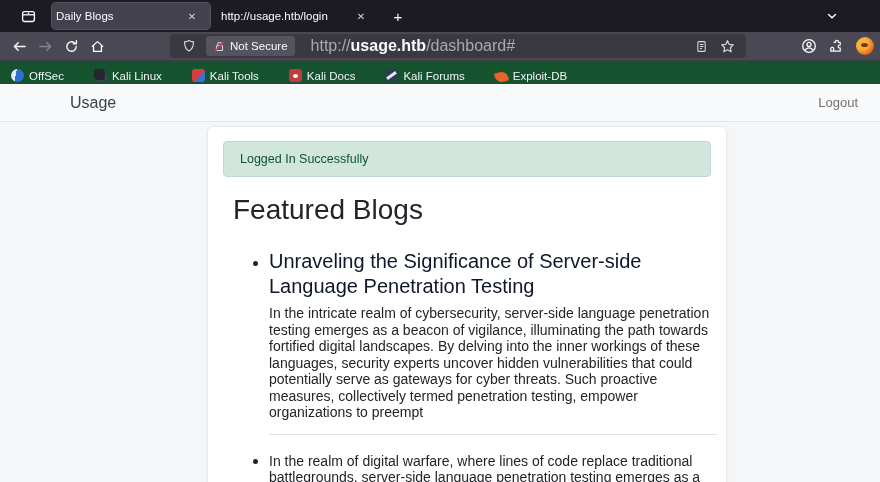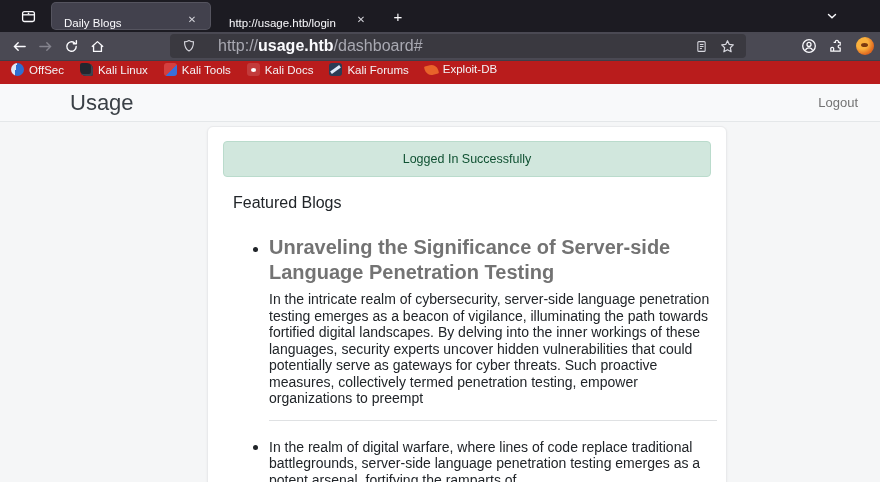--- a/index.html
+++ b/index.html
@@ -5,22 +5,22 @@
   * { margin:0; padding:0; box-sizing:border-box; }
   html,body { width:880px; height:482px; overflow:hidden; background:#f5f6f7;
               font-family:"Liberation Sans", sans-serif; }
   .window { width:880px; height:482px; display:flex; flex-direction:column; }
 
   
   .tabbar { height:32px; background:#1c1b22; display:flex; align-items:center; flex:0 0 auto; }
   .chrome-btn { background:none; border:none; display:flex; align-items:center; justify-content:center;
                 width:28px; height:26px; border-radius:4px; cursor:pointer; color:#fbfbfe; }
   .ffview { margin-left:14px; }
-  .tab { height:26px; margin:0 1px; display:flex; align-items:flex-end; border-radius:4px;
-         padding:0 8px 0 12px; color:#fbfbfe; font-size:11.5px; cursor:pointer; }
+  .tab { height:26px; margin:0 1px; display:flex; align-items:center; border-radius:4px;
+         padding:0 8px 0 4px; color:#fbfbfe; font-size:11.5px; cursor:pointer; }
   .tab.active { background:#42414d; box-shadow:0 0 0 1px #55545f; width:158px; margin-left:10px; }
   .tab.inactive { width:162px; margin-left:6px; }
   .tab-title { flex:1; white-space:nowrap; overflow:hidden; }
   .tab-close { width:20px; height:20px; display:flex; align-items:center; justify-content:center;
                border-radius:3px; color:#d4d4da; font-size:10px; }
   .newtab { font-size:15px; font-weight:400; margin-left:4px; }
   .tab-spacer { flex:1; }
   .alltabs { margin-right:34px; }
 
   .navbar { height:28px; background:#4a4953; display:flex; align-items:center; flex:0 0 auto; padding:0 6px; }
@@ -31,22 +31,22 @@
   .chip { height:20px; background:#55545e; border-radius:3px; display:flex; align-items:center;
           gap:4px; padding:0 7px; margin-left:4px; color:#fbfbfe; font-size:11.5px; cursor:pointer; }
   .url-text { margin-left:16px; font-size:16px; flex:1; white-space:nowrap; overflow:hidden; }
   .url-dim { color:#a9a9b2; } .url-host { color:#fbfbfe; font-weight:bold; }
   .orange-ext { width:18px; height:18px; border-radius:50%; flex:0 0 auto;
                 background:radial-gradient(circle at 35% 35%, #f9b13e 0 35%, #e2691f 70%, #c2551c);
                 position:relative; margin-left:8px; cursor:pointer; }
   .orange-ext:after { content:""; position:absolute; left:5px; top:6px; width:7px; height:4px;
                       border-radius:50%; background:#7a3a10; }
 
-  .bookmarksbar { height:24px; background:#b91c1c; display:flex; align-items:flex-start; flex:0 0 auto;
-                  padding:0 4px; gap:2px; border-top:1px solid #3f3e48; }
+  .bookmarksbar { height:24px; background:#14532d; display:flex; align-items:flex-end; flex:0 0 auto;
+                  padding:0 4px; gap:16px; border-top:1px solid #3f3e48; }
   .bm { display:flex; align-items:center; gap:5px; padding:2px 7px; border-radius:3px;
         color:#f3f3f6; font-size:11.5px; cursor:pointer; white-space:nowrap; }
   .bm-ic { width:13px; height:13px; border-radius:3px; flex:0 0 auto; }
   .ic-offsec   { border-radius:50%; background:linear-gradient(100deg,#dfe9f7 0 38%,#2f6fd0 38%); }
   .ic-kalilinux{ background:#23272f; box-shadow:inset -2px -2px 0 #3c4450; border-radius:2px 6px 2px 6px; }
   .ic-kalitools{ background:linear-gradient(135deg,#d43f3f 0 55%,#3a6fd8 55%); }
   .ic-kalidocs { background:#c23b3b; position:relative; }
   .ic-kalidocs:after { content:""; position:absolute; left:4px; top:5px; width:5px; height:4px;
                        border-radius:50%; background:#fff; }
   .ic-kaliforums { background:#2b3c55; position:relative; overflow:hidden; }
@@ -54,34 +54,34 @@
                          background:#dfe9f7; transform:rotate(-35deg); }
   .ic-nethunter { border-radius:50%; background:#d43b52; position:relative; overflow:hidden; }
   .ic-nethunter:after { content:""; position:absolute; left:2px; top:5px; width:9px; height:2.5px;
                         background:#fff; transform:rotate(-40deg); }
   .ic-bird { border-radius:1px 7px 1px 7px; background:#e8632a; transform:rotate(-15deg); height:10px; margin-top:2px; }
 
   
   .page { flex:1; background:#f5f6f7; display:flex; flex-direction:column; overflow:hidden; }
   .page-header { height:38px; background:#f8f9fa; border-bottom:1px solid #e4e7e9;
                  display:flex; align-items:center; padding:0 22px 0 70px; flex:0 0 auto; }
-  .brand { font-size:22px; color:#3a4046; cursor:pointer; }
+  .brand { font-size:16px; color:#3a4046; cursor:pointer; }
   .hdr-spacer { flex:1; }
   .logout { font-size:13px; color:#737373; cursor:pointer; text-decoration:none; }
 
   .page-body { flex:1; padding-top:4px; overflow:hidden; }
   .card { width:520px; margin-left:207px; background:#ffffff; border:1px solid #e9eaec;
           border-radius:6px 6px 0 0; box-shadow:0 1px 3px rgba(0,0,0,.05);
           height:380px; overflow:hidden; padding:14px 15px 0 15px; }
   .alert { background:#d1e7dd; border:1px solid #badbcc; border-radius:4px; color:#0f5132;
-           font-size:12.5px; padding:10px 16px;text-align:center; }
-  .featured { font-size:16px; font-weight:400; color:#212529; margin:17px 0 0 10px; }
+           font-size:12.5px; padding:10px 16px; }
+  .featured { font-size:28px; font-weight:400; color:#212529; margin:17px 0 0 10px; }
   .post-list { margin:23px 0 0 0; padding-left:46px; }
   .post-list li { width:448px; color:#212529; margin-bottom:0; }
-  .post-title { font-size:20px; line-height:25px; font-weight:700; color:#737373; cursor:pointer;margin-top:16px; }
+  .post-title { font-size:20px; line-height:25px; font-weight:400; color:#0f172a; cursor:pointer;margin-top:16px; }
   .post-excerpt { margin-top:6px; font-size:14px; line-height:16.5px; color:#212529; }
   .post-divider { border:none; border-top:1px solid #dfe1e3; margin:13px 0 17px 0; }
 
   svg { display:block; }
 </style>
 </head>
 <body>
 
 <div class="window">
 
@@ -132,20 +132,28 @@
         <path d="M2 8.2 L8 2.8 L14 8.2"></path>
           <path d="M3.8 7 V13.2 H12.2 V7"></path>
       </svg>
     </button>
 
     <div class="urlbar">
       <span class="nav-icn">
         <svg width="14" height="14" viewBox="0 0 16 16" fill="none" stroke="#d7d7de" stroke-width="1.3">
           <path d="M8 1.8 C6.2 3 4.6 3.3 2.9 3.3 C2.9 8 4 11.6 8 13.8 C12 11.6 13.1 8 13.1 3.3 C11.4 3.3 9.8 3 8 1.8 Z"></path>
         </svg>
+      </span>
+      <span class="chip">
+        <svg width="13" height="13" viewBox="0 0 16 16">
+          <rect x="4.2" y="7" width="7.6" height="6" rx="1" fill="none" stroke="#d7d7de" stroke-width="1.3"></rect>
+          <path d="M5.7 7 V5.4 a2.3 2.3 0 0 1 4.6 0 V7" fill="none" stroke="#d7d7de" stroke-width="1.3"></path>
+          <line x1="2.5" y1="13.5" x2="13.5" y2="2.5" stroke="#e22850" stroke-width="1.6"></line>
+        </svg>
+        <span>Not Secure</span>
       </span>
       <span class="url-text"><span class="url-dim">http://</span><span class="url-host">usage.htb</span><span class="url-dim">/dashboard#</span></span>
       <span class="nav-icn">
         <svg width="13" height="13" viewBox="0 0 16 16" fill="none" stroke="#d7d7de" stroke-width="1.3">
           <rect x="3.5" y="2" width="9" height="12" rx="1.2"></rect>
             <line x1="6" y1="5.5" x2="10.5" y2="5.5"></line>
             <line x1="6" y1="8" x2="10.5" y2="8"></line>
             <line x1="6" y1="10.5" x2="8.5" y2="10.5"></line>
         </svg>
       </span>

